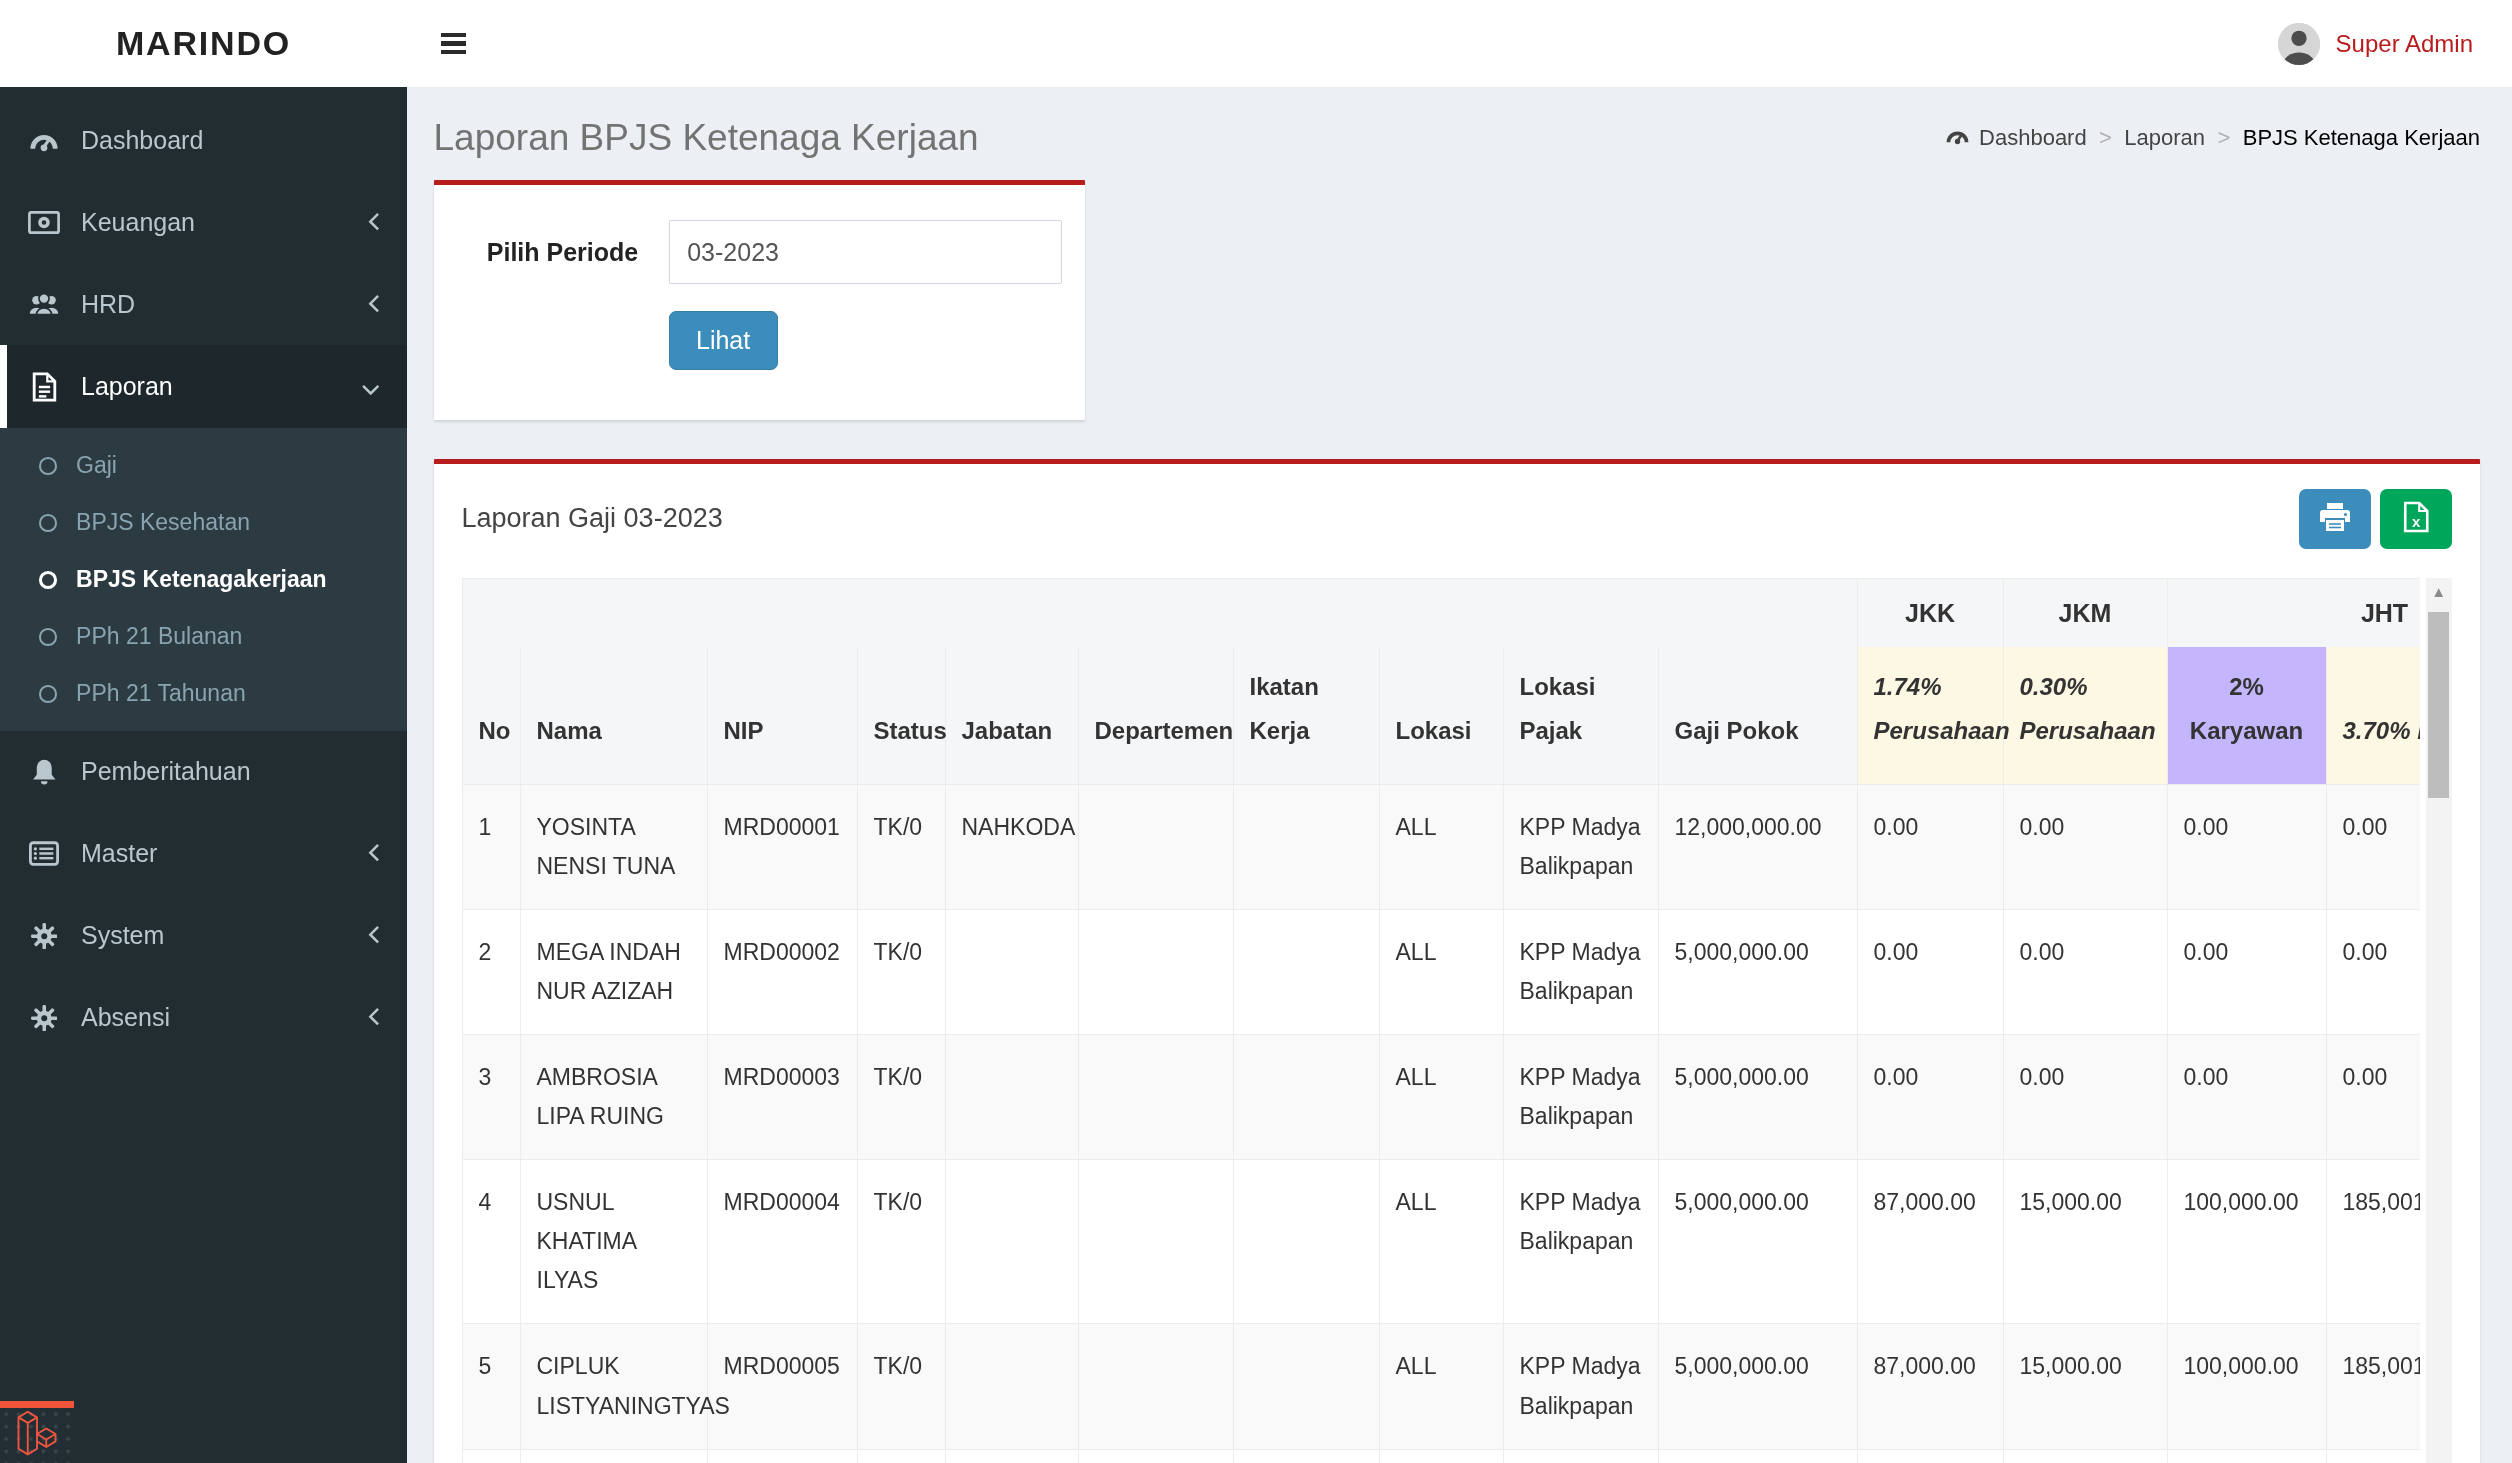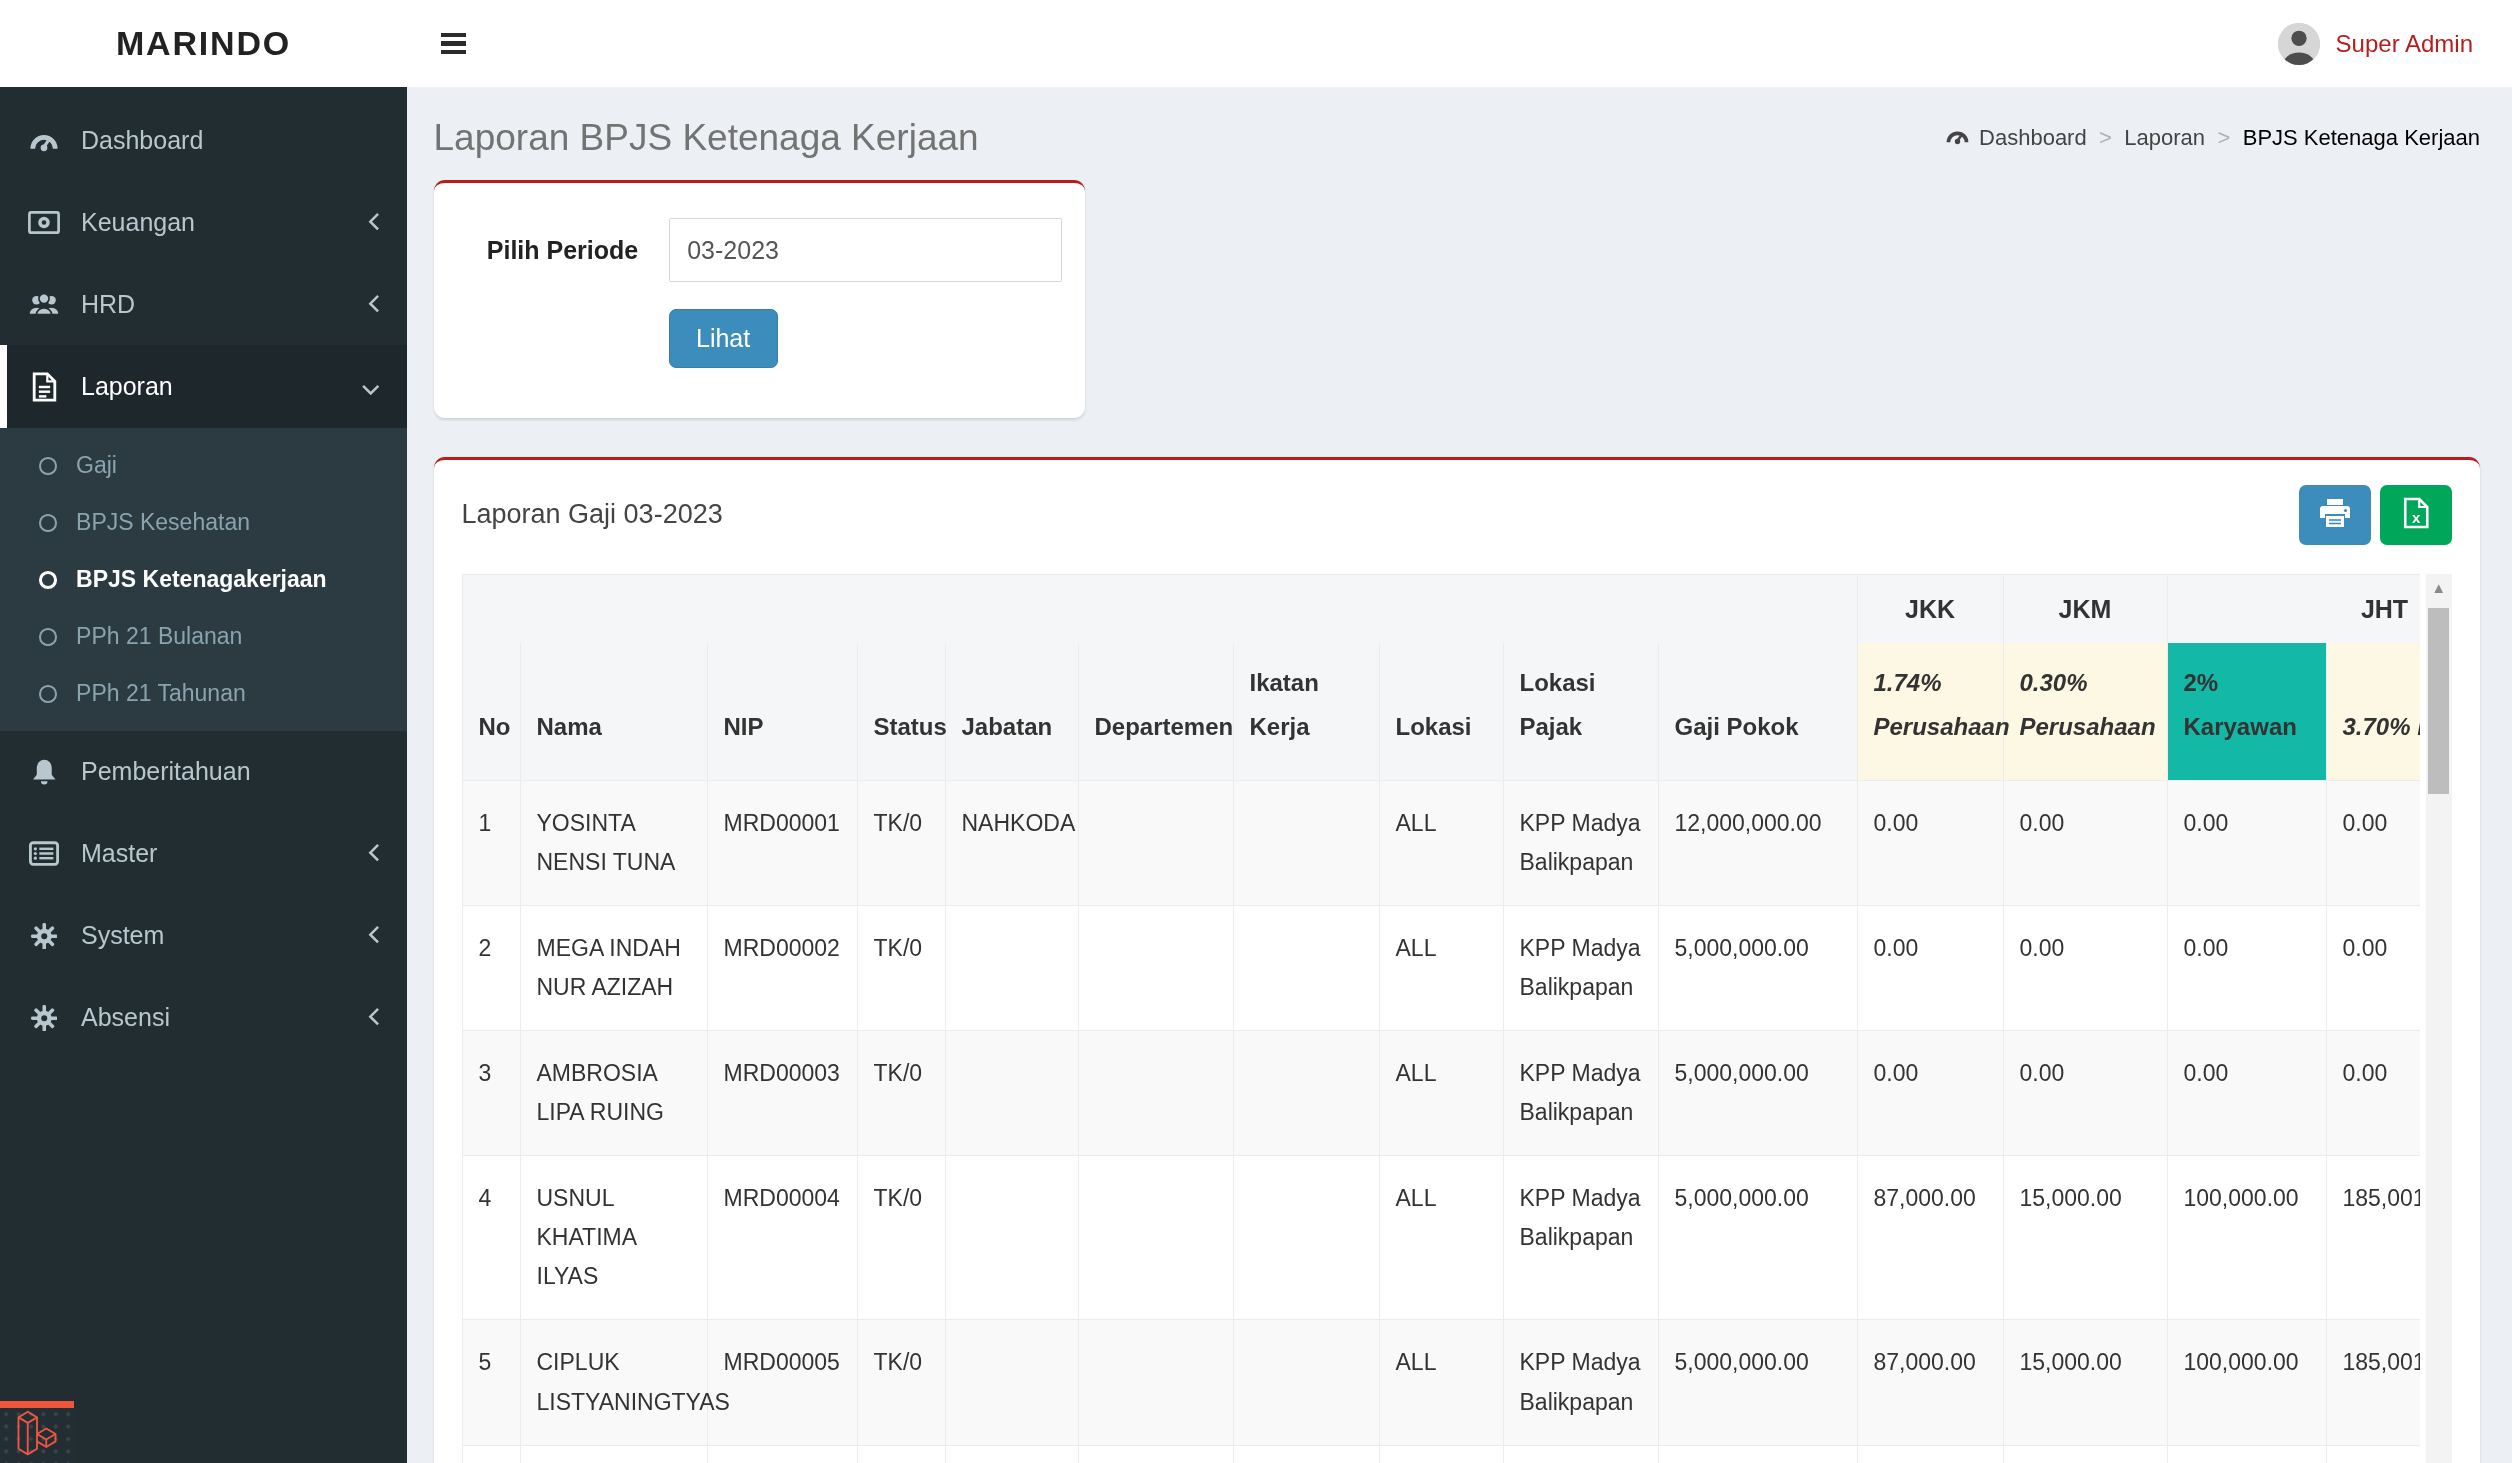--- a/index.html
+++ b/index.html
@@ -41,21 +41,21 @@
   .username { font-size:24px; color:#b91c1c; }
 
   .content { flex:1; padding:17.7px 32px 0 26.5px; position:relative; }
   .page-head { display:flex; align-items:center; margin:12.4px 0 21px 0; }
   .page-title { font-size:37px; font-weight:400; color:#737373; }
   .breadcrumb { margin-left:auto; display:flex; align-items:center; gap:12.4px; font-size:22px; color:#444; }
   .breadcrumb .sep { color:#b0b0b0; }
   .breadcrumb .bc-link { display:flex; align-items:center; gap:8.8px; color:#444; cursor:pointer; }
   .breadcrumb .current { color:#000000; }
 
-  .box { background:#ffffff; border-top:3px solid #b91c1c; border-radius:11px;
+  .box { background:#ffffff; border-top:5px solid #b91c1c; border-radius:1px;
     box-shadow:0 1.8px 2.7px rgba(0,0,0,0.12); }
   .filter-box { width:651px; padding:35px 23px 50px 23px; }
   .filter-row { display:flex; align-items:center; }
   .filter-label { width:212px; text-align:center; font-size:25px; font-weight:bold; color:#222; }
   .filter-input { width:393px; height:64px; border:1.8px solid #d2d6de; border-radius:1.8px;
     font-size:25px; color:#555; padding:0 17.7px; font-family:inherit; }
   .filter-actions { margin:26.5px 0 0 212px; }
   .btn-primary { background:#3c8dbc; border:1.8px solid #367fa9; color:#fff; font-size:25px;
     padding:14px 26.5px; border-radius:7px; cursor:pointer; font-family:inherit; }
 
@@ -71,21 +71,21 @@
   .table-zone { position:relative; margin:8.8px 28px 0 28px; }
   .table-clip { margin-right:32px; overflow:hidden; }
   table.report { border-collapse:collapse; table-layout:fixed; width:2139px; }
   table.report th, table.report td { border:0.9px solid #ececec; }
   thead { background:#f5f6f7; }
   tr.group-row th { font-size:25px; font-weight:bold; color:#333; text-align:center;
     padding:19.4px 7px; border-bottom:none; }
   tr.label-row th { font-size:24px; font-weight:bold; color:#333; text-align:left;
     vertical-align:bottom; padding:17.7px 16px 30px 16px; line-height:1.85; border-top:none; }
   tr.label-row th.bg-yellow { background:#fcf8e3; text-align:left;font-style:italic; }
-  tr.label-row th.bg-green  { background:#14b8a6; text-align:left; }
+  tr.label-row th.bg-green  { background:#c4b5fd; text-align:center; }
   tbody td { font-size:23px; color:#333; padding:23px 16px; vertical-align:top; line-height:1.7;
     background:#ffffff; }
   tbody tr:nth-child(odd) td { background:#f9f9f9; }
 
   
   .vscroll { position:absolute; top:0; right:0; width:26.5px; height:calc(100% - 35px);
     background:#f3f3f3; }
   .v-arrow { position:absolute; left:0; width:26.5px; height:26.5px; display:flex; align-items:center;
     justify-content:center; color:#8a8a8a; font-size:15px; cursor:pointer; }
   .v-arrow.up { top:0; }

